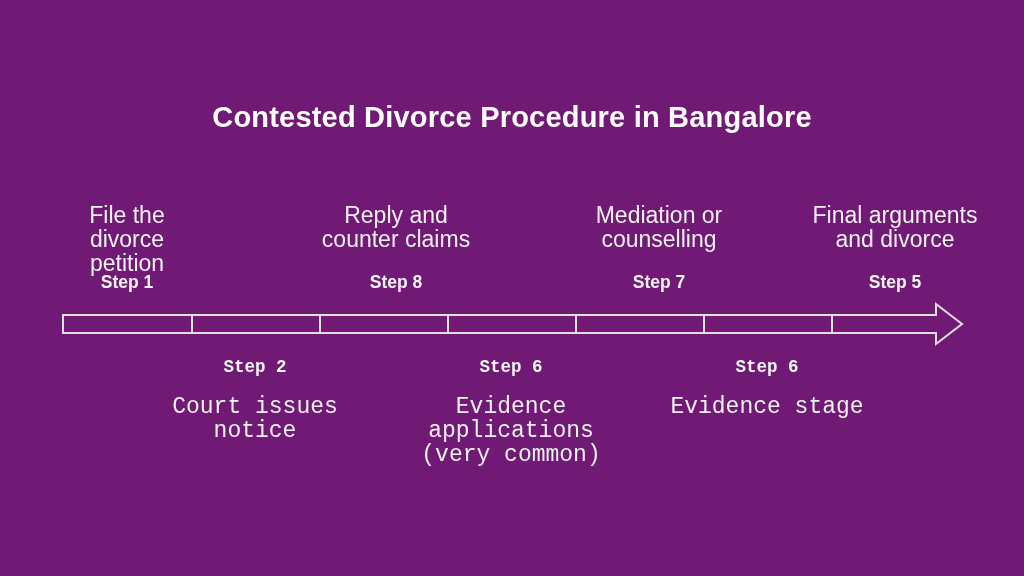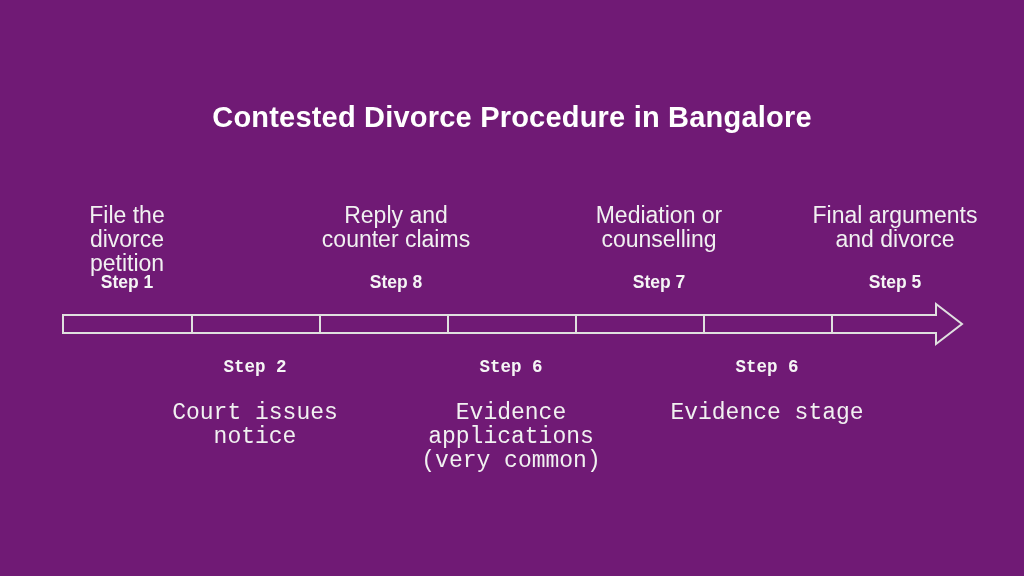--- a/index.html
+++ b/index.html
@@ -49,21 +49,21 @@
   .step.top { top: 203px; }
   .step.top .desc {
     height: 48px;
     display: flex;
     flex-direction: column;
     justify-content: flex-start;
     align-items: center;
   }
   .step.top .label { margin-top: 20px; text-align: center; }
   .step.bottom { top: 356px; font-family: Liberation Mono, monospace; }
-  .step.bottom .desc { margin-top: 23px; }
+  .step.bottom .desc { margin-top: 17px; }
 </style>
 </head>
 <body>
 
 <div class="slide">
 
   <h1 class="title">Contested Divorce Procedure in Bangalore</h1>
 
   <svg class="arrow-svg" width="1024" height="576" viewBox="0 0 1024 576">
     <polygon points="63,315 936,315 936,304 962,324 936,344 936,333 63,333" fill="none" stroke="#e0e0e0" stroke-width="2" stroke-linejoin="miter"></polygon>

